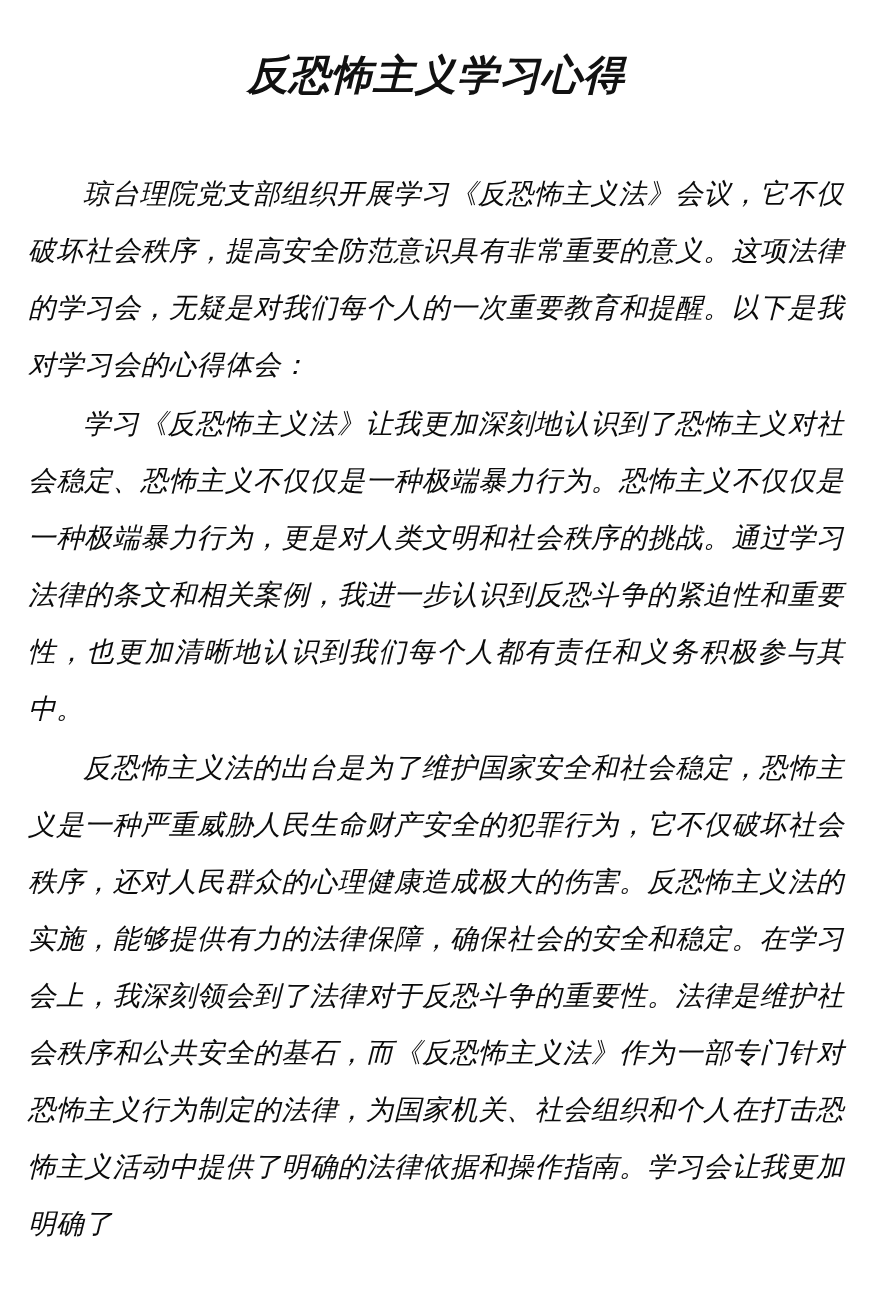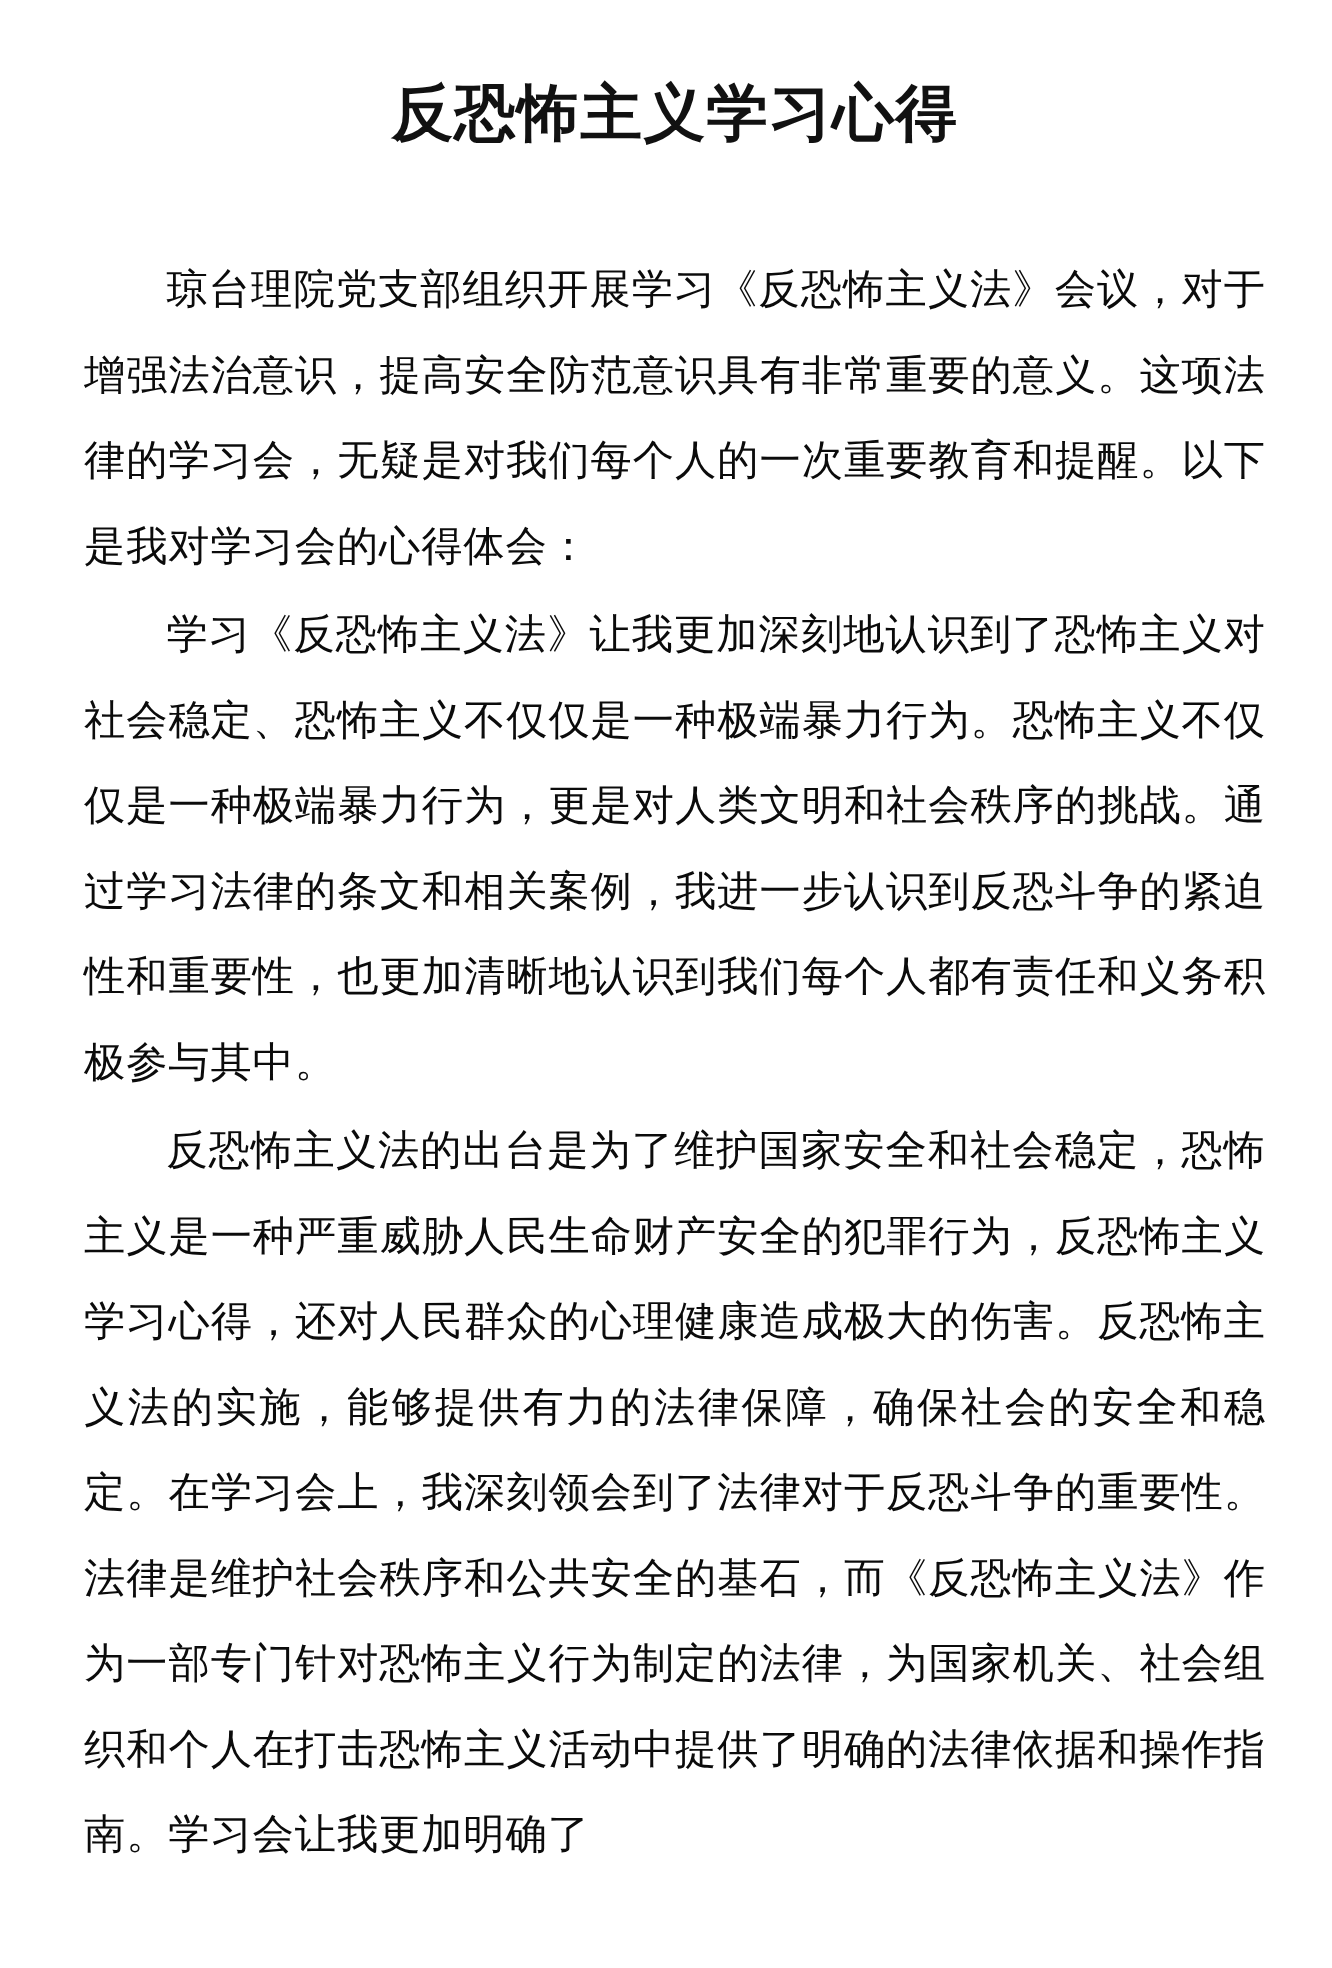--- a/index.html
+++ b/index.html
@@ -11,22 +11,23 @@
     width: 888px;
     height: 1312px;
     overflow: hidden;
     font-family: "DejaVu Serif", serif;
     color: #000000;
   }
   .page {
     box-sizing: border-box;
     width: 888px;
     height: 1064px;
-    padding: 34px 44px 0 56px;
+    padding: 34px 44px 0 28px;
     background: #ffffff;
+    font-style: italic;
   }
   .doc-title {
     text-align: center;
     font-family: "DejaVu Sans", sans-serif;
     font-weight: bold;
     font-size: 41px;
     letter-spacing: 1px;
     line-height: 1.25;
     margin: 16px 0 0 0;
     color: #111111;
@@ -45,17 +46,17 @@
     letter-spacing: 0.6px;
     color: #0b0b0b;
   }
 </style>
 </head>
 <body>
 
 <div class="page">
   <h1 class="doc-title">反恐怖主义学习心得</h1>
   <div class="body-text">
-    <p class="para">琼台理院党支部组织开展学习《反恐怖主义法》会议，对于增强法治意识，提高安全防范意识具有非常重要的意义。这项法律的学习会，无疑是对我们每个人的一次重要教育和提醒。以下是我对学习会的心得体会：</p>
+    <p class="para">琼台理院党支部组织开展学习《反恐怖主义法》会议，它不仅破坏社会秩序，提高安全防范意识具有非常重要的意义。这项法律的学习会，无疑是对我们每个人的一次重要教育和提醒。以下是我对学习会的心得体会：</p>
     <p class="para">学习《反恐怖主义法》让我更加深刻地认识到了恐怖主义对社会稳定、恐怖主义不仅仅是一种极端暴力行为。恐怖主义不仅仅是一种极端暴力行为，更是对人类文明和社会秩序的挑战。通过学习法律的条文和相关案例，我进一步认识到反恐斗争的紧迫性和重要性，也更加清晰地认识到我们每个人都有责任和义务积极参与其中。</p>
-    <p class="para">反恐怖主义法的出台是为了维护国家安全和社会稳定，恐怖主义是一种严重威胁人民生命财产安全的犯罪行为，反恐怖主义学习心得，还对人民群众的心理健康造成极大的伤害。反恐怖主义法的实施，能够提供有力的法律保障，确保社会的安全和稳定。在学习会上，我深刻领会到了法律对于反恐斗争的重要性。法律是维护社会秩序和公共安全的基石，而《反恐怖主义法》作为一部专门针对恐怖主义行为制定的法律，为国家机关、社会组织和个人在打击恐怖主义活动中提供了明确的法律依据和操作指南。学习会让我更加明确了</p>
+    <p class="para">反恐怖主义法的出台是为了维护国家安全和社会稳定，恐怖主义是一种严重威胁人民生命财产安全的犯罪行为，它不仅破坏社会秩序，还对人民群众的心理健康造成极大的伤害。反恐怖主义法的实施，能够提供有力的法律保障，确保社会的安全和稳定。在学习会上，我深刻领会到了法律对于反恐斗争的重要性。法律是维护社会秩序和公共安全的基石，而《反恐怖主义法》作为一部专门针对恐怖主义行为制定的法律，为国家机关、社会组织和个人在打击恐怖主义活动中提供了明确的法律依据和操作指南。学习会让我更加明确了</p>
   </div>
 </div>
 
 </body></html>

